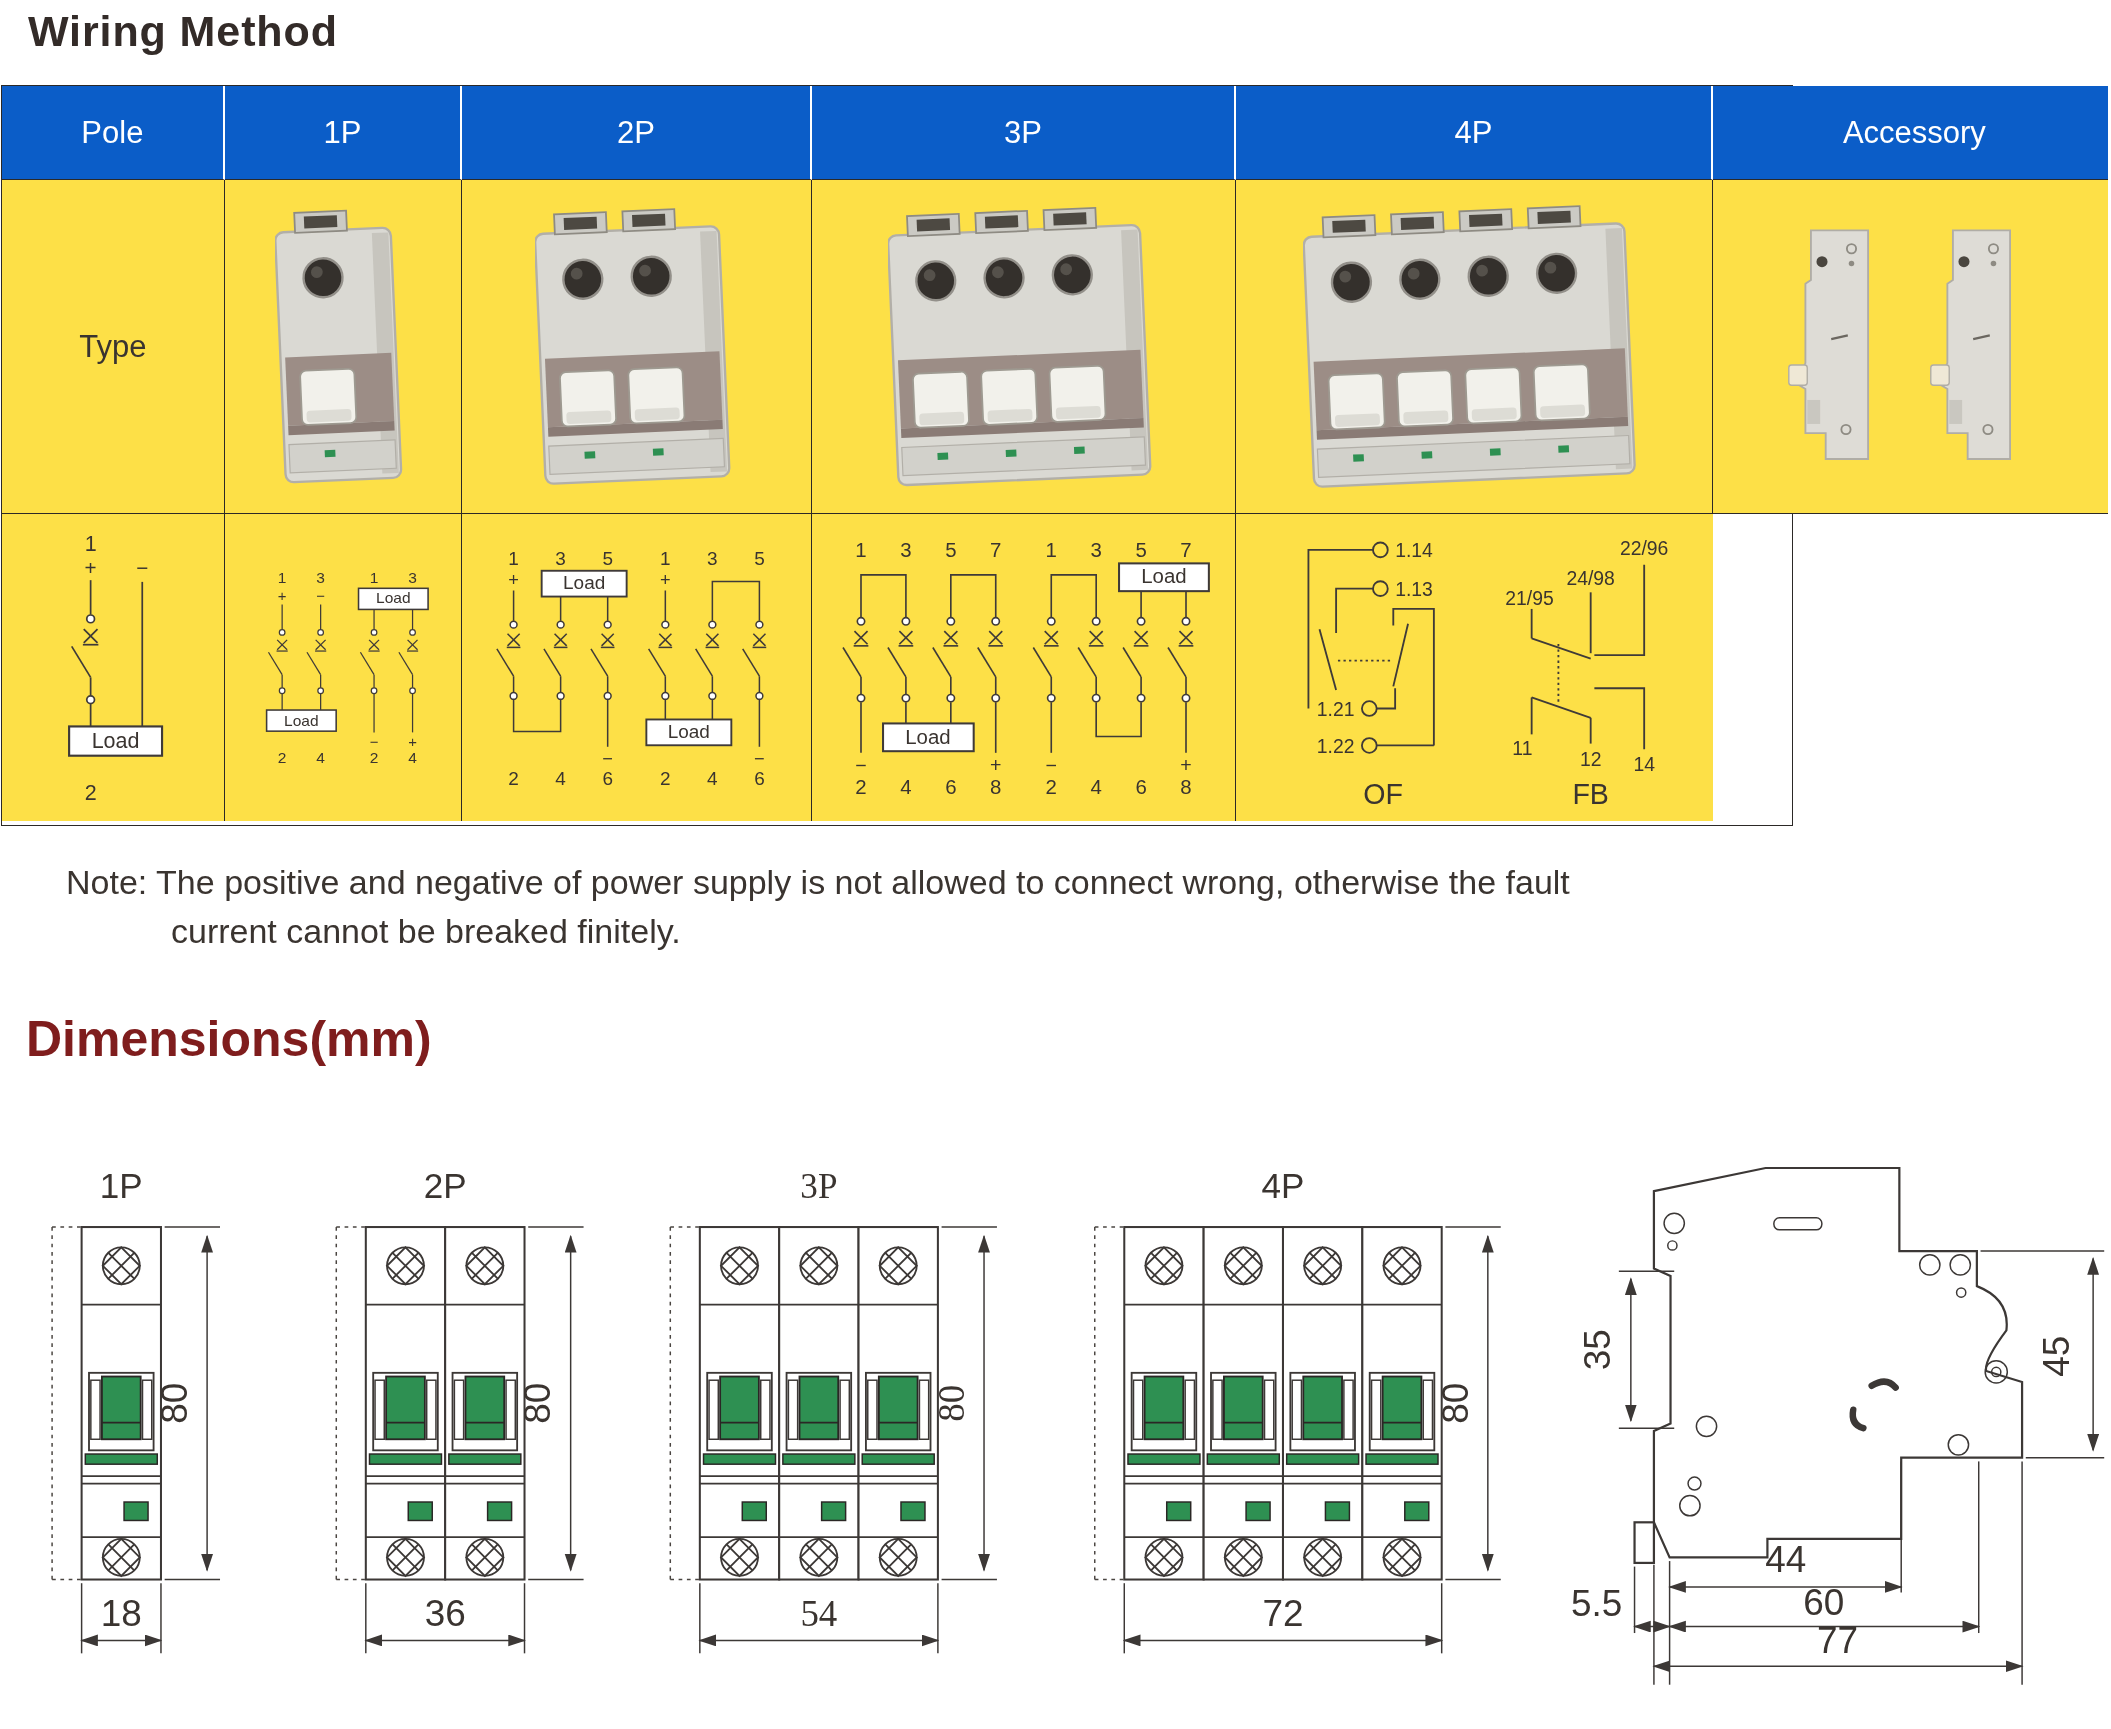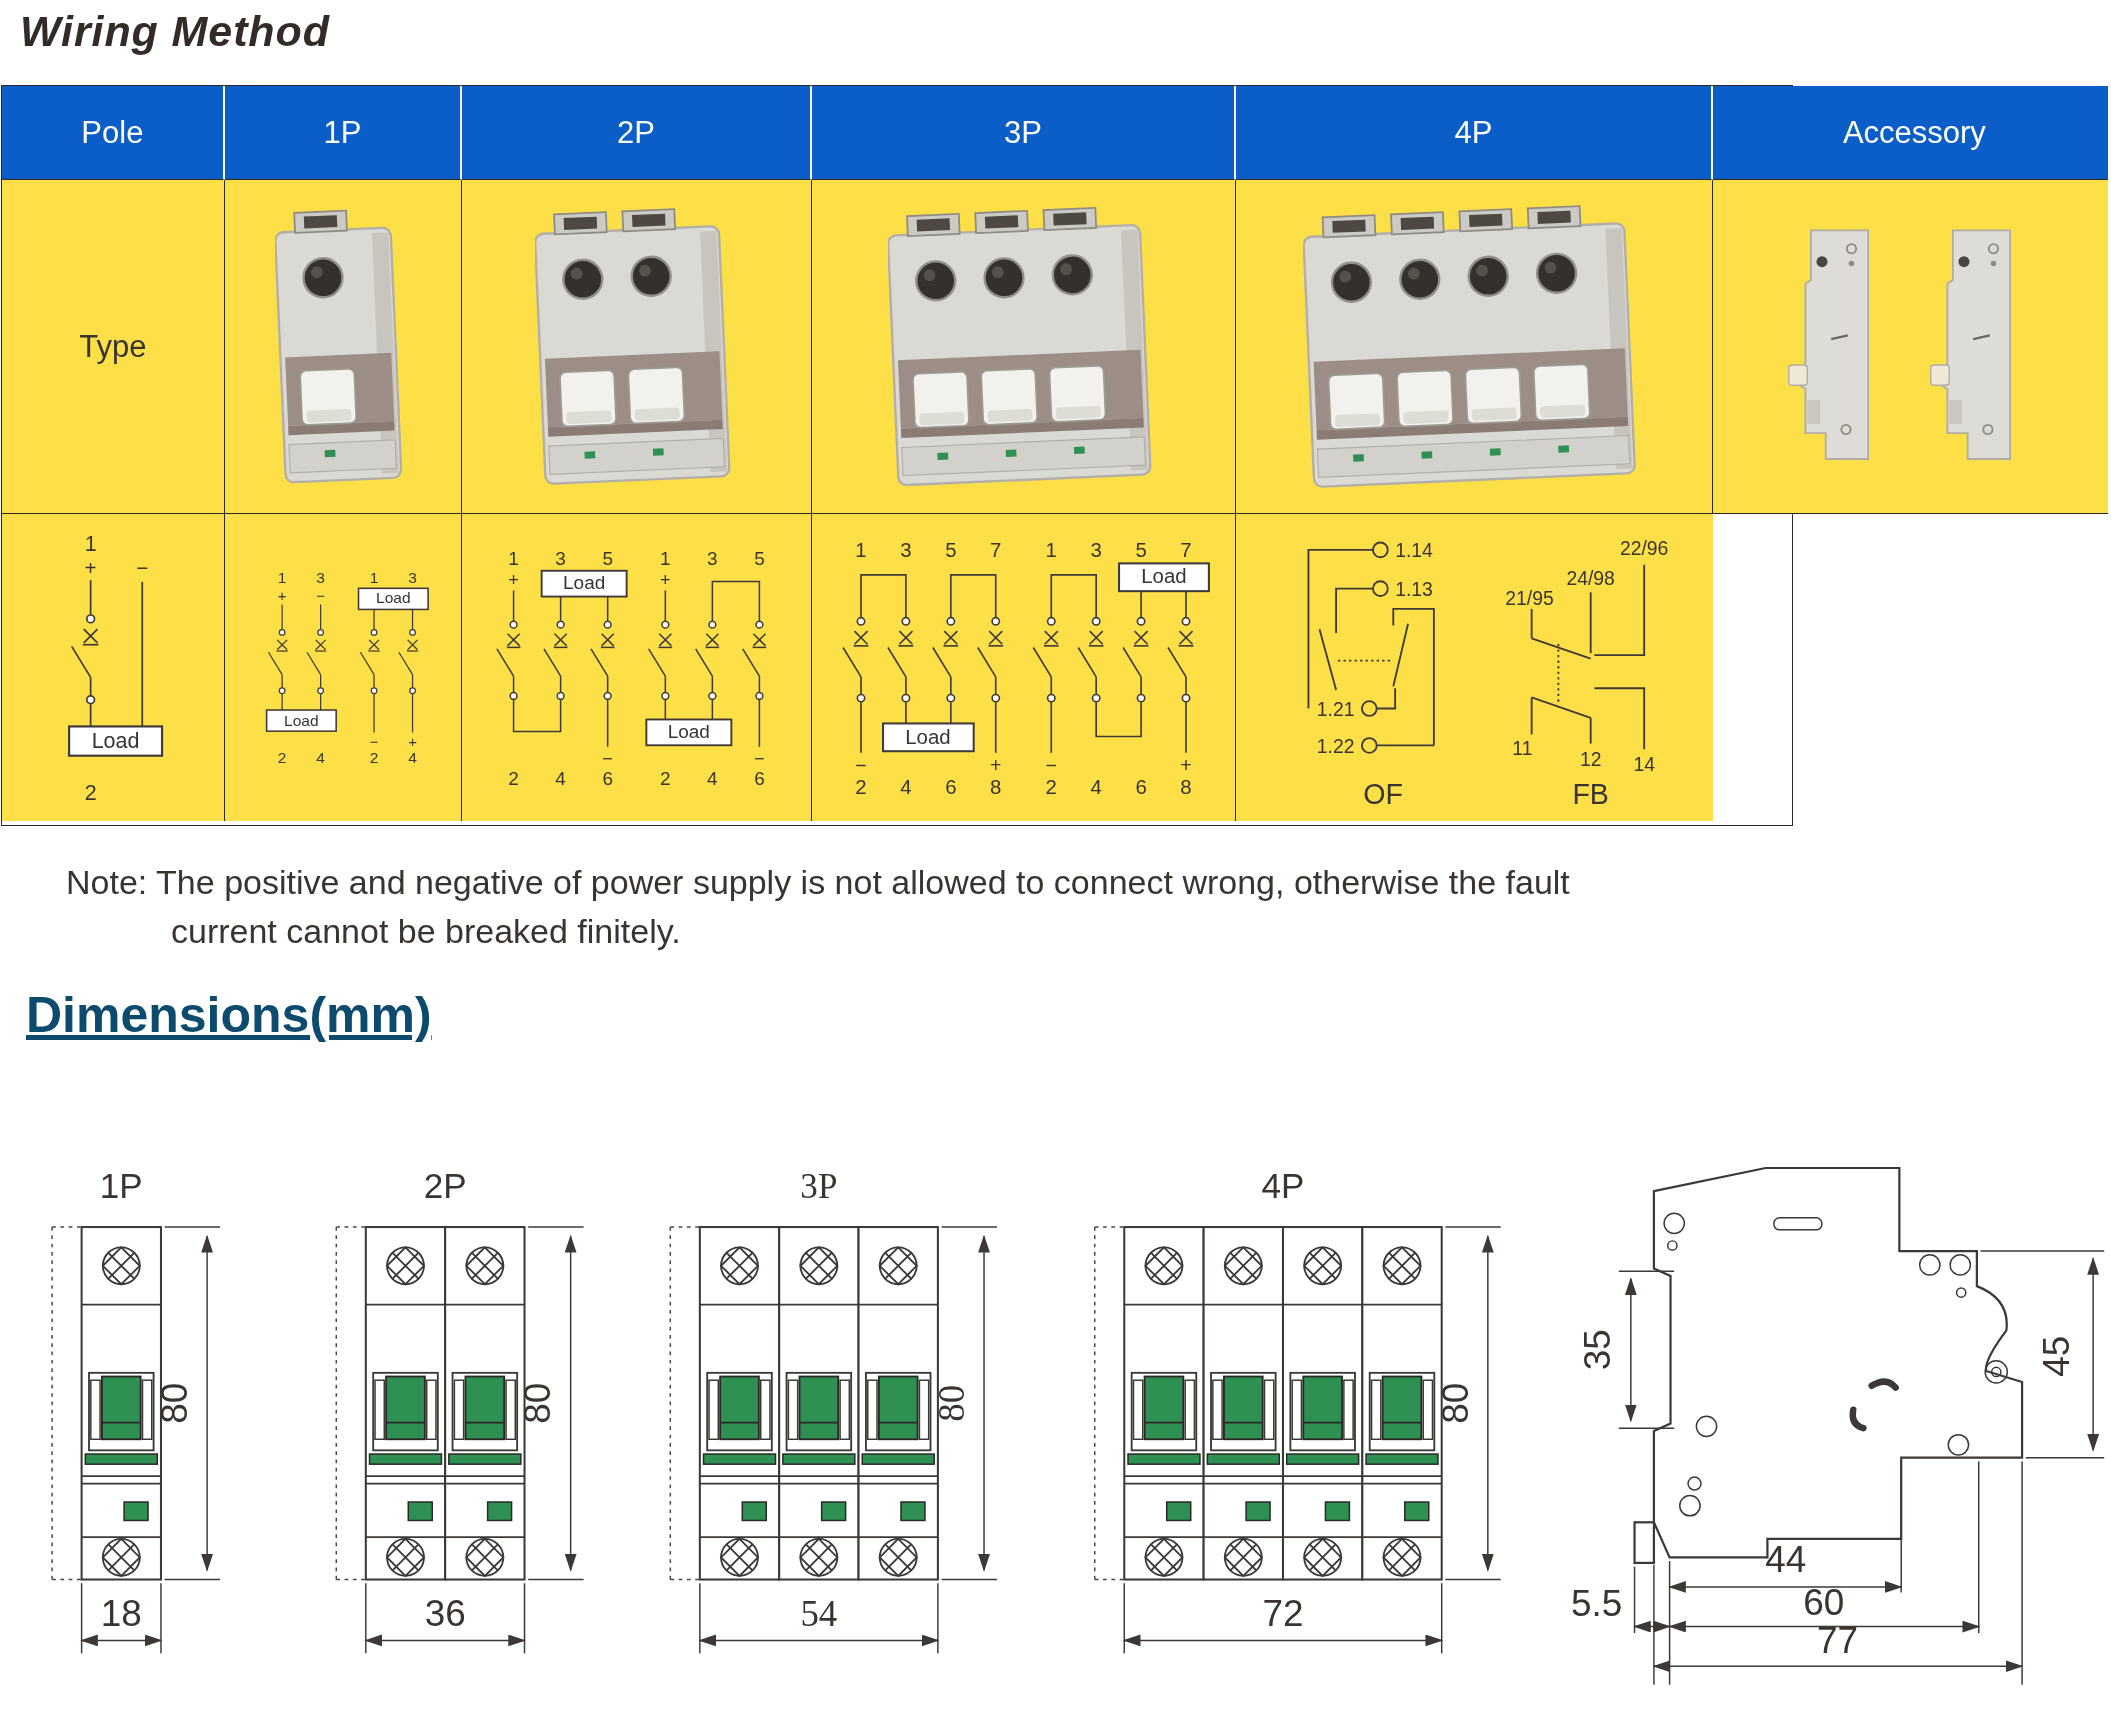--- a/index.html
+++ b/index.html
@@ -1,18 +1,18 @@
 <!DOCTYPE html>
 <html style="font-size:14.8px"><head>
 <meta charset="utf-8">
 <style>
   html,body{margin:0;padding:0;background:#fff;}
   body{width:2112px;height:1730px;position:relative;font-family:"Liberation Sans",sans-serif;color:#332e2b;overflow:hidden;}
-  .page-title{position:absolute;left:20px;top:7.4px;font-size:43px;font-weight:bold;letter-spacing:0.9px;color:#332b28;font-style:italic;}
-  .dims-title{position:absolute;left:26px;top:986px;font-size:50px;font-weight:bold;color:#0c4a6e;text-decoration:underline;}
+  .page-title{position:absolute;left:28px;top:7.4px;font-size:43px;font-weight:bold;letter-spacing:0.9px;color:#332b28;}
+  .dims-title{position:absolute;left:26px;top:1010px;font-size:50px;font-weight:bold;color:#7f1d1d;}
   .note{position:absolute;left:66px;top:858px;font-size:34px;color:#3a3430;line-height:49px;}
   .note .l2{margin-left:105px;}
   
   .wtable{position:absolute;left:0.9px;top:85px;width:1792px;height:741px;border:1.8px solid #2c2927;box-sizing:border-box;
           display:grid;grid-template-columns:223px 237px 350px 424px 477px 395px;grid-template-rows:94px 334px 307px;}
   .cell{box-sizing:border-box;display:flex;align-items:center;justify-content:center;overflow:hidden;background:#fde047;}
   .hcell{background:#0b5dc8;color:#fff;font-size:31px;border-right:2.8px solid #fff;border-bottom:1.8px solid #2c2927;}
   .hcell.last{border-right:none;padding-left:8px;}
   .bcell{border-right:1.8px solid #2c2927;border-bottom:1.8px solid #2c2927;}
   .bcell.lastcol{border-right:none;}

